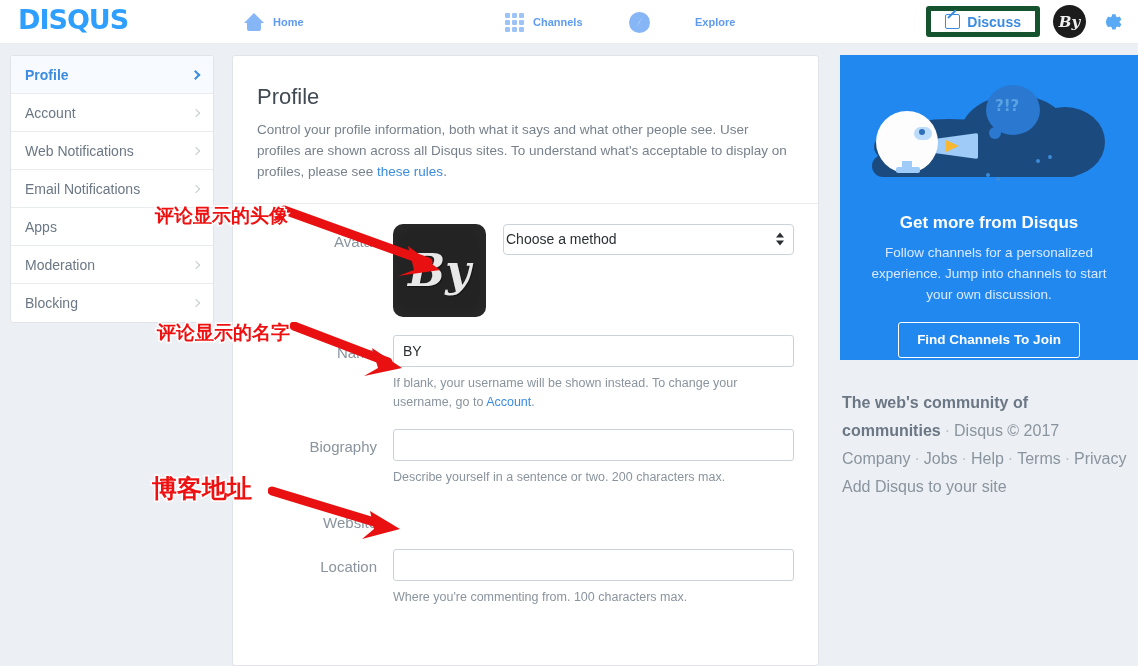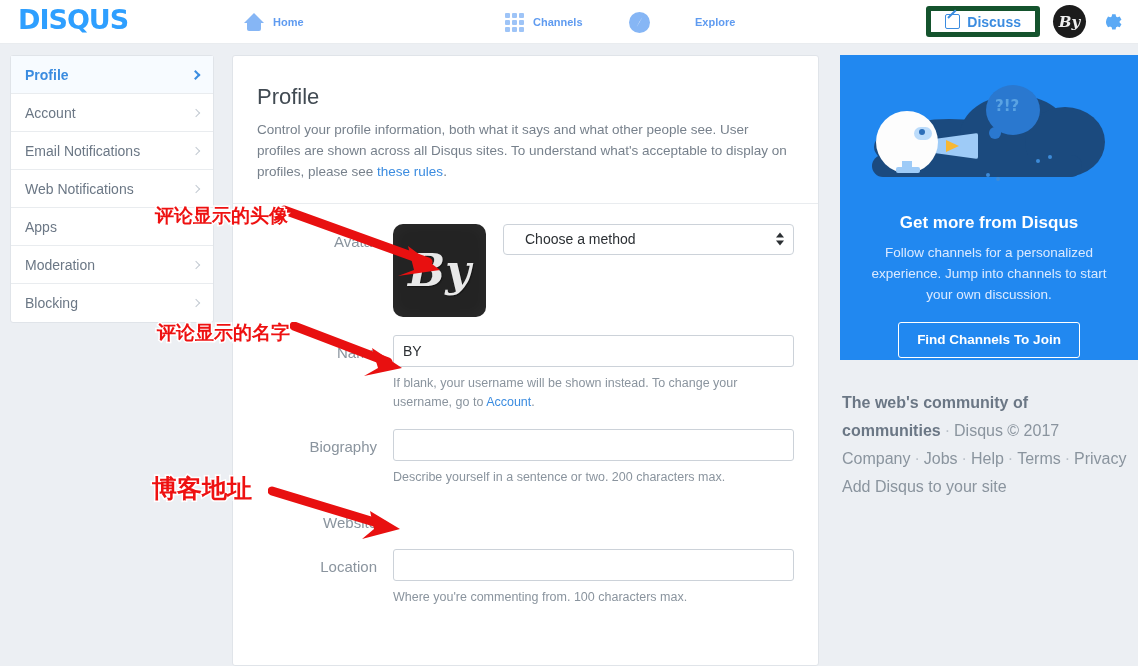--- a/index.html
+++ b/index.html
@@ -143,21 +143,21 @@
     display: flex; align-items: center; justify-content: center; cursor: pointer;
     box-shadow: inset 0 0 18px rgba(255,255,255,.04);
   }
   #avatar-box span {
     font-family: "DejaVu Serif", serif; font-style: italic; font-weight: bold;
     font-size: 44px; color: #e8e8e8; text-shadow: 1px 1px 1px rgba(0,0,0,.4);
   }
   #avatar-ctrl { margin-left: 17px; flex: 1; }
   #method-select {
     width: 100%; height: 31px; border: 1px solid #ccd2d9; border-radius: 4px;
-    background: #fff; padding: 0 21px; font-size: 14px; color: #2b2f33;
+    background: #fff; padding: 0 2px; font-size: 14px; color: #2b2f33;
     position: relative; display: flex; align-items: center; cursor: pointer;
     font-family: "Liberation Sans", sans-serif;
   }
   #method-select .steps { position: absolute; right: 9px; top: 50%; transform: translateY(-50%); }
   .steps i { display: block; width: 0; height: 0; }
   .steps .up { border-left: 4px solid transparent; border-right: 4px solid transparent;
     border-bottom: 5px solid #2b2f33; margin-bottom: 3px; }
   .steps .dn { border-left: 4px solid transparent; border-right: 4px solid transparent;
     border-top: 5px solid #2b2f33; }
 
@@ -258,25 +258,25 @@
 <div id="sidebar">
   <div class="side-row active">
     <span>Profile</span>
     <span class="chev"></span>
   </div>
   <div class="side-row">
     <span>Account</span>
     <span class="chev"></span>
   </div>
   <div class="side-row">
+    <span>Web Notifications</span>
+    <span class="chev"></span>
+  </div>
+  <div class="side-row">
     <span>Email Notifications</span>
-    <span class="chev"></span>
-  </div>
-  <div class="side-row">
-    <span>Web Notifications</span>
     <span class="chev"></span>
   </div>
   <div class="side-row">
     <span>Apps</span>
   </div>
   <div class="side-row">
     <span>Moderation</span>
     <span class="chev"></span>
   </div>
   <div class="side-row">

